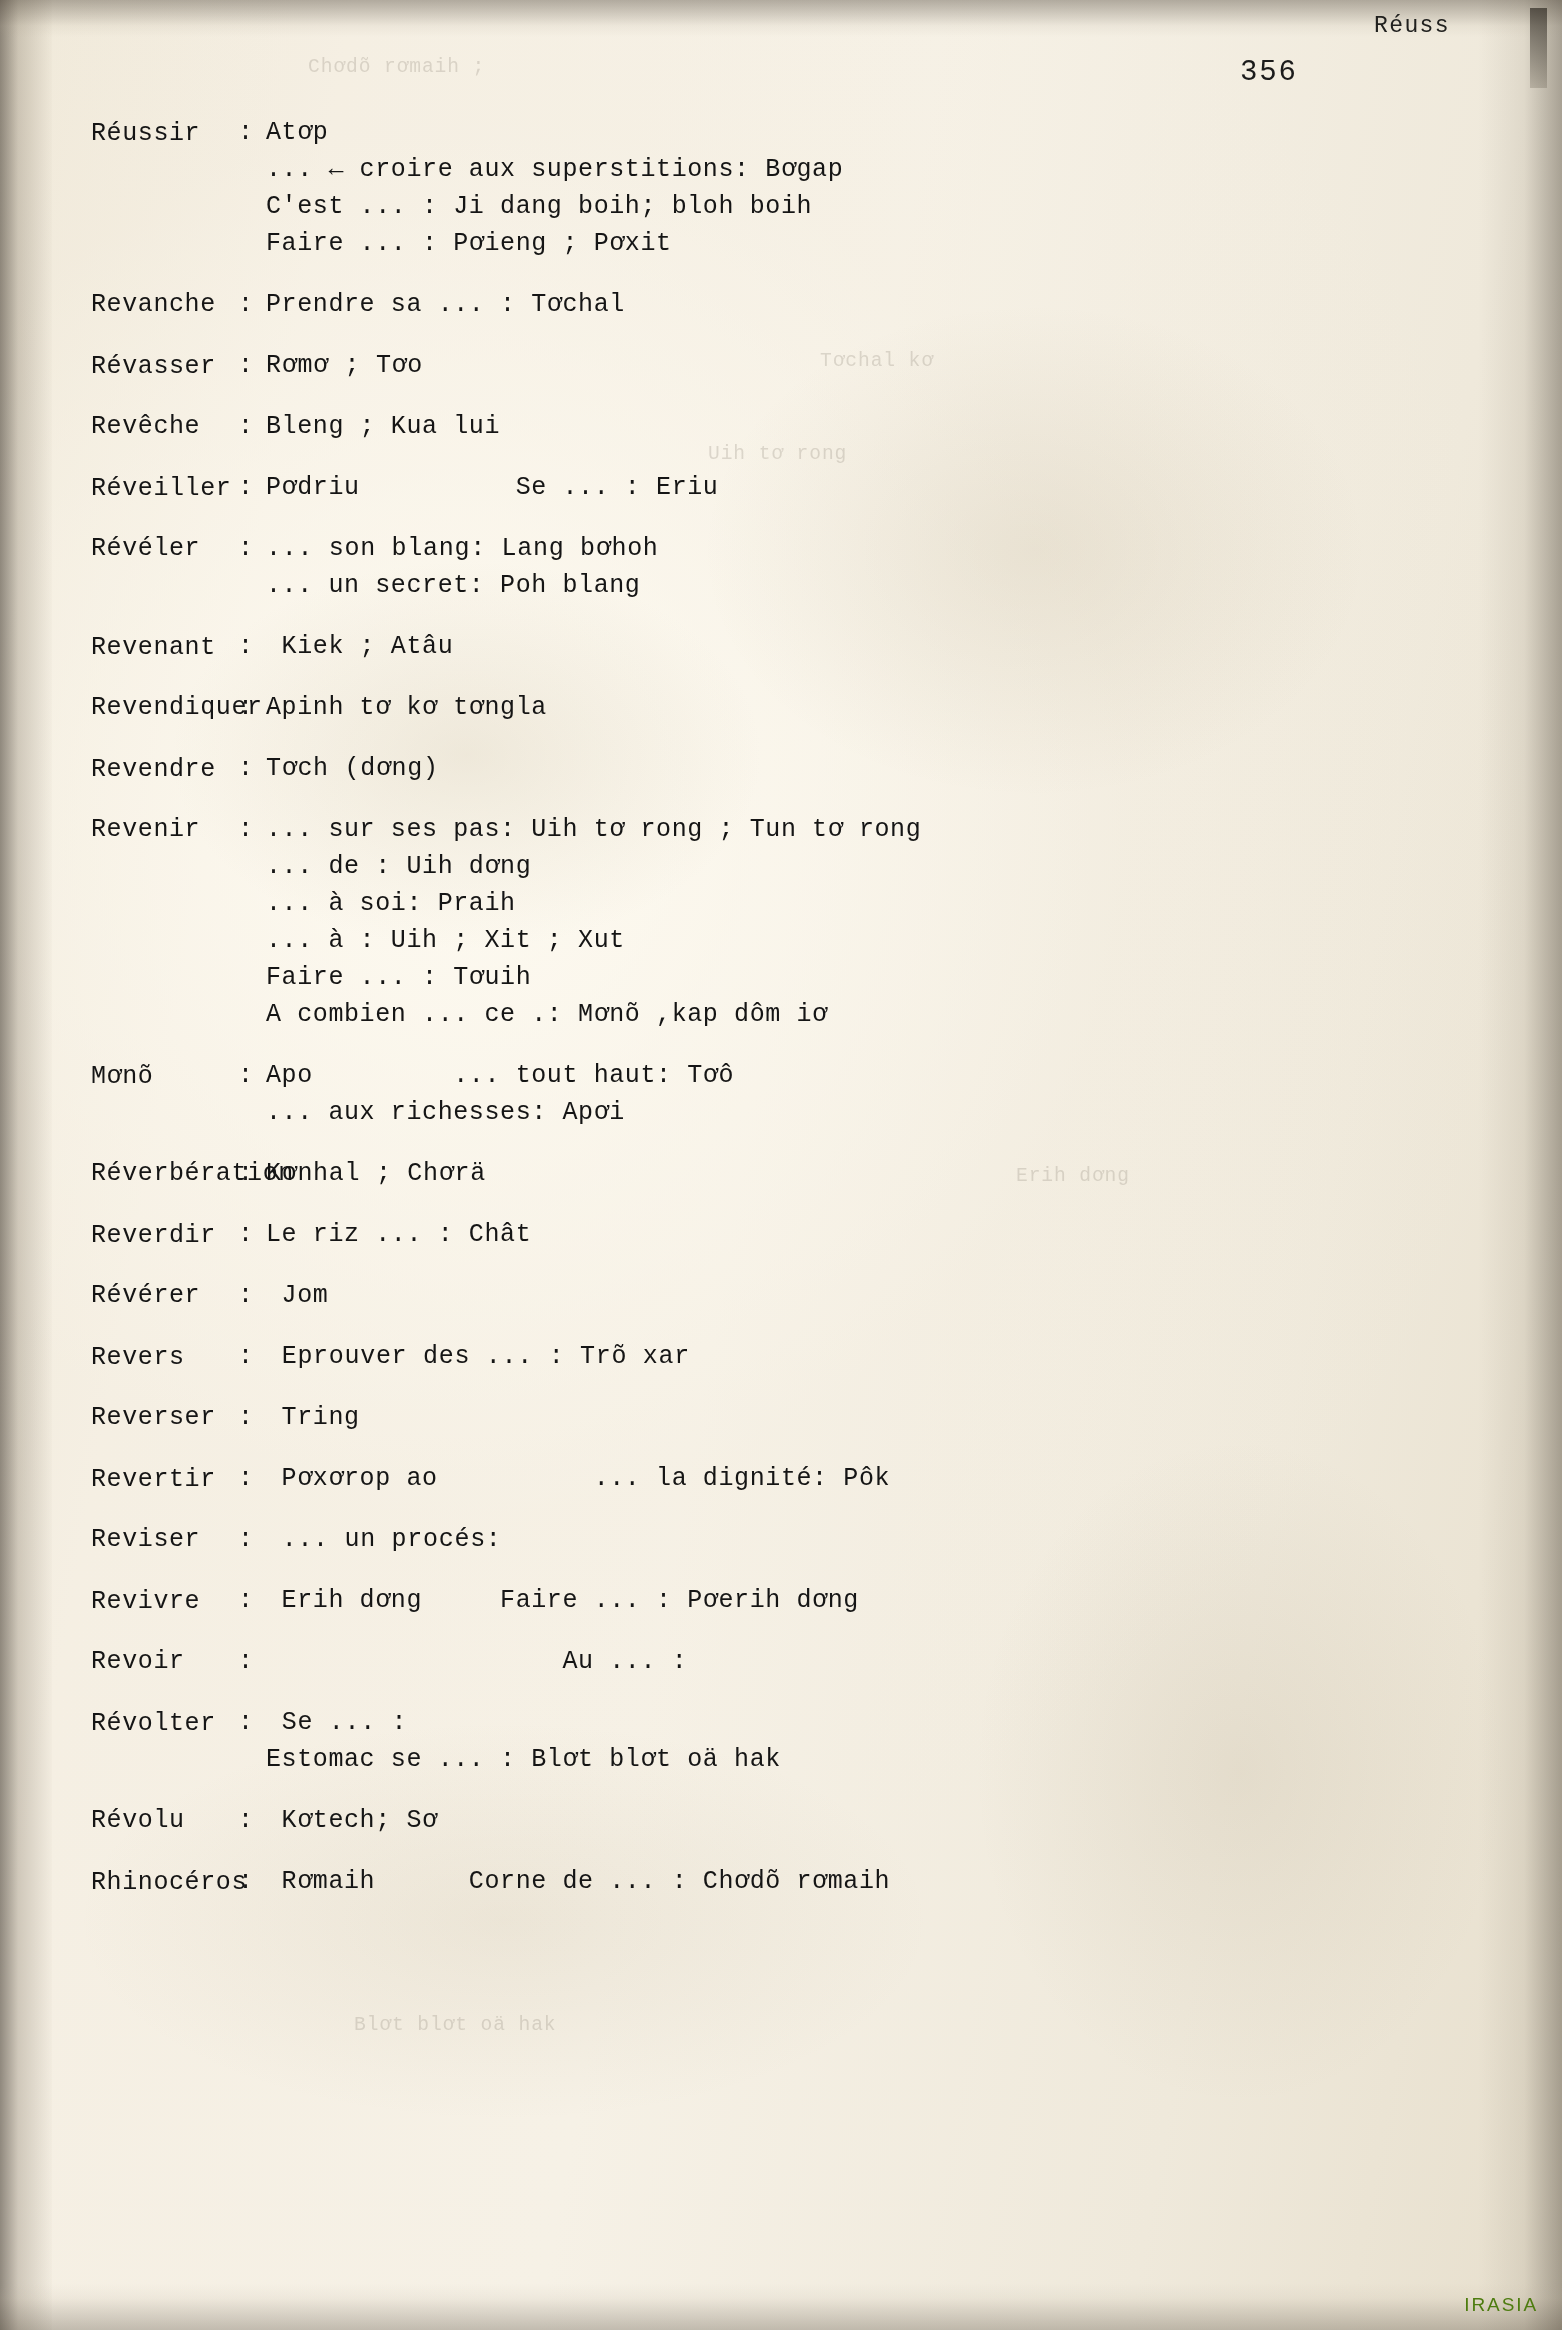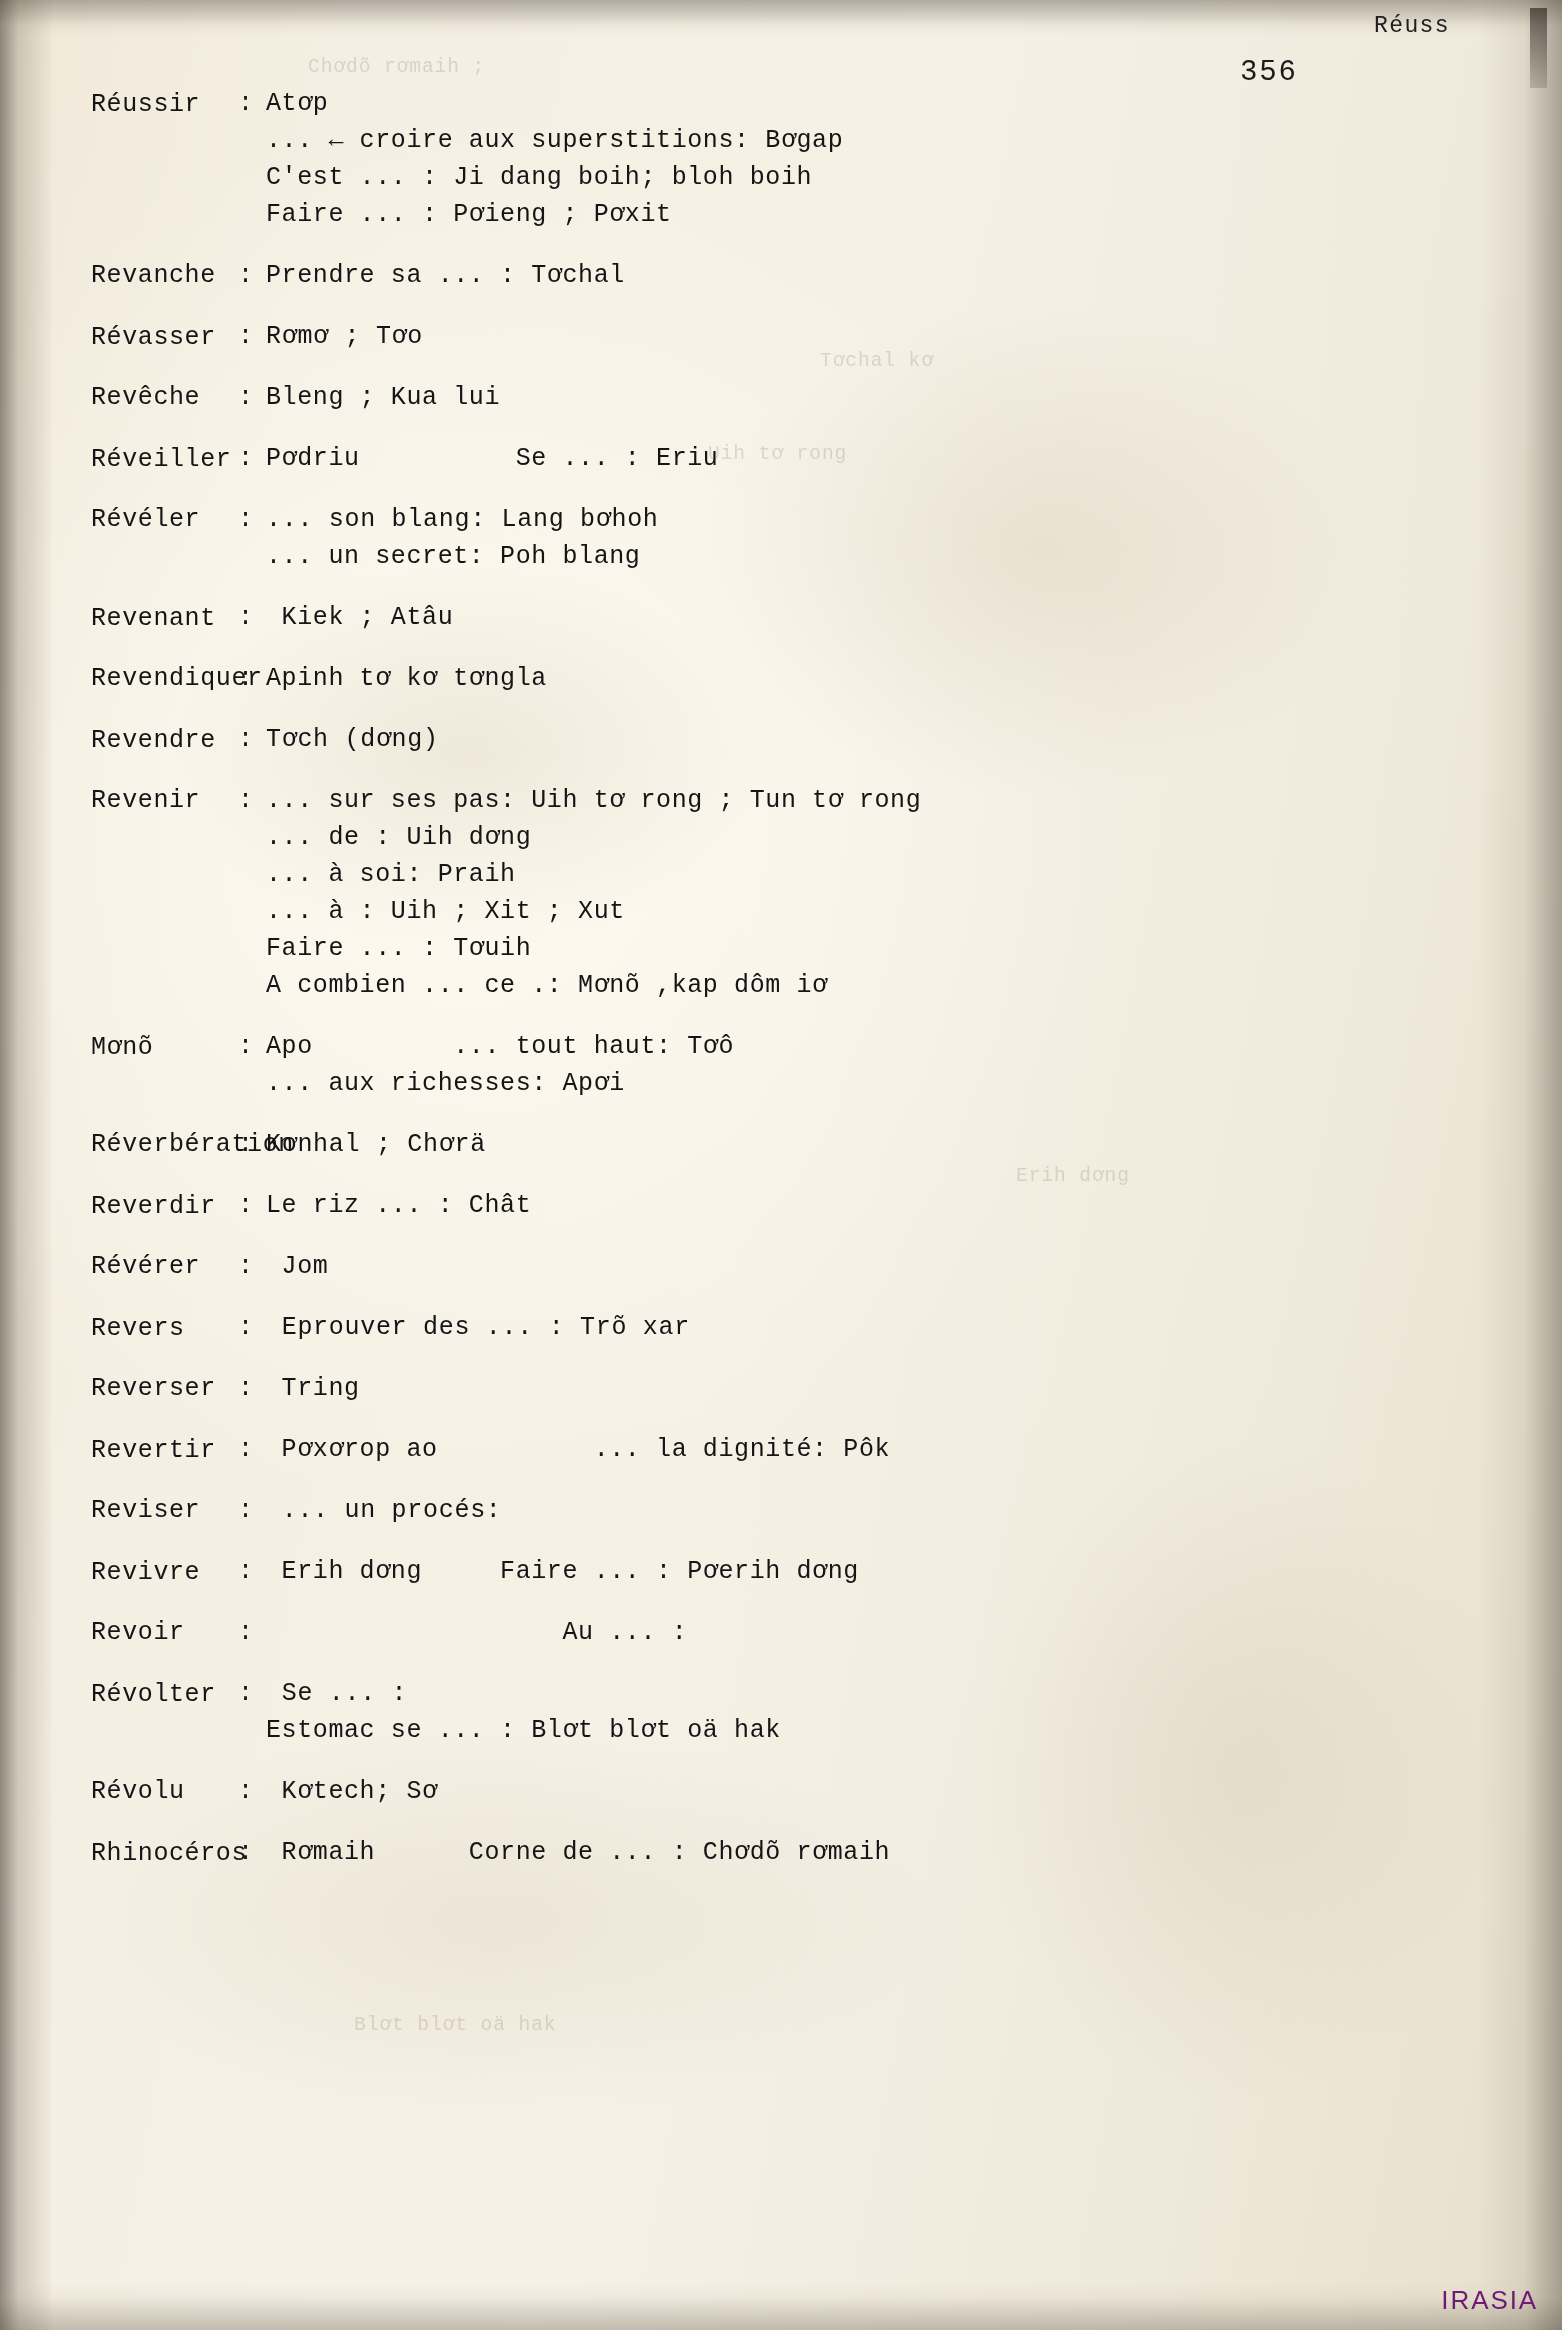--- a/index.html
+++ b/index.html
@@ -94,30 +94,30 @@
     top: 7.5px;
     width: 17px;
     height: 80px;
     background: linear-gradient(180deg, rgba(40,35,28,0.65), rgba(90,82,68,0.25));
   }
   .watermark {
     position: absolute;
     right: 24px;
     bottom: 15px;
     font-family: "Liberation Sans", sans-serif;
-    font-size: 26px;
+    font-size: 19px;
     letter-spacing: 1.9px;
-    color: #701a75;
+    color: #4d7c0f;
   }
 
   
   .entries {
     position: absolute;
     left: 0;
-    top: 85px;
+    top: 114px;
     width: 1444px;
   }
   .entry {
     position: relative;
     display: flex;
     align-items: flex-start;
     margin-bottom: 24px;
   }
   .headword {
     width: 238px;

